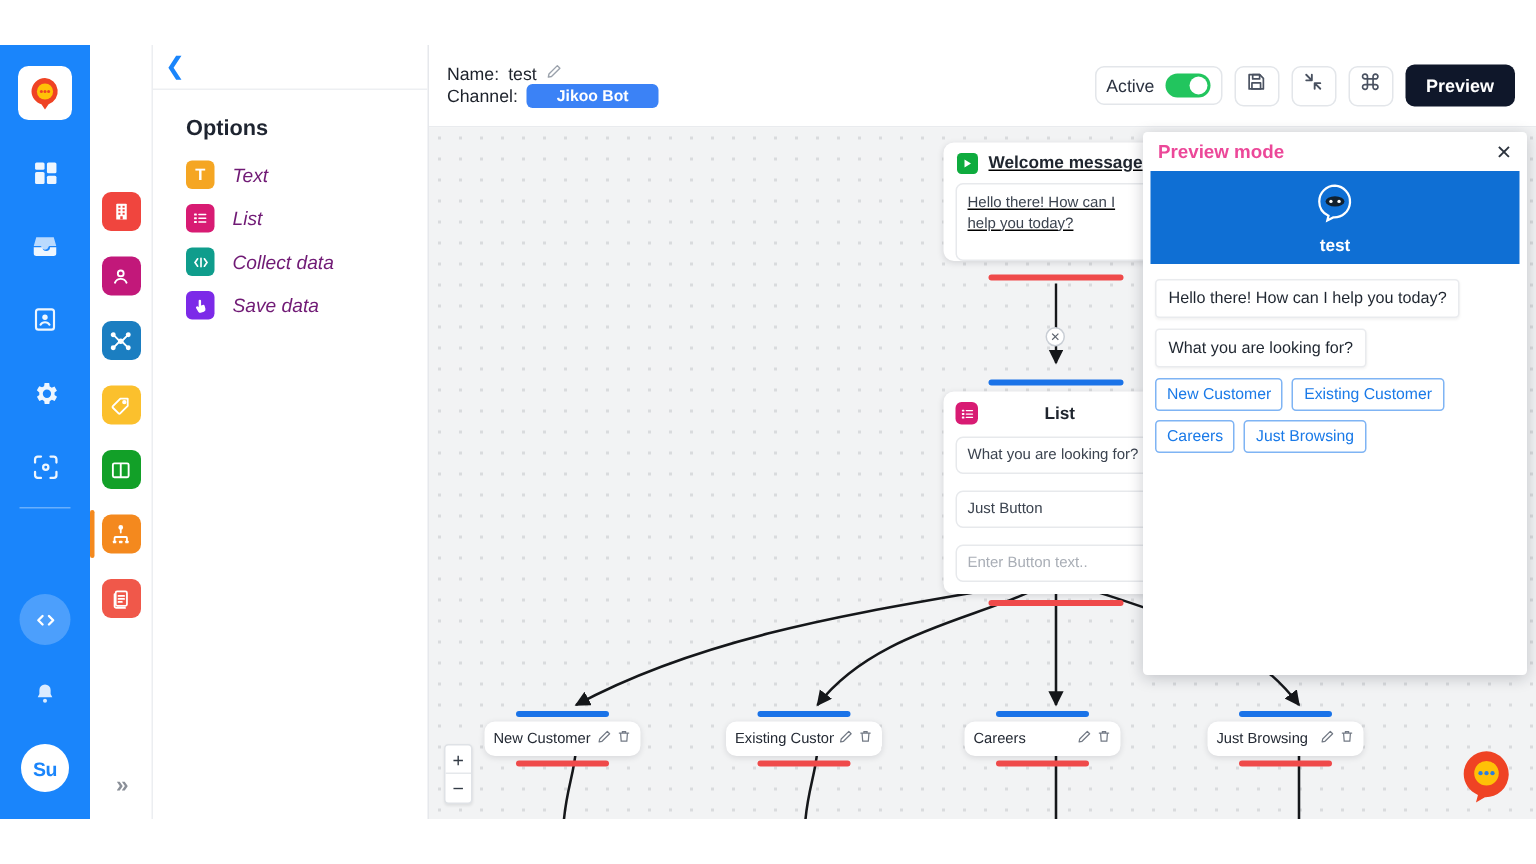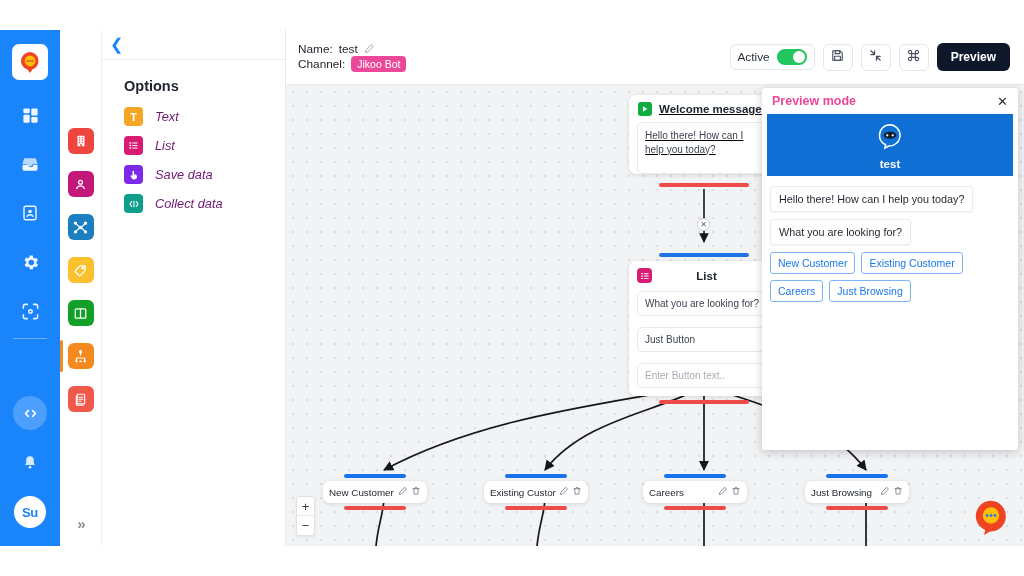--- a/index.html
+++ b/index.html
@@ -78,21 +78,21 @@
   
   .header {
     position: absolute; left: 286px; top: 30px; right: 0; height: 55px;
     background: #fff; border-bottom: 1px solid #e9ebee;
     display: flex; align-items: center; justify-content: space-between;
     padding: 0 14px 0 12px;
   }
   .hd-left { display: flex; flex-direction: column; gap: 0; }
   .hd-row { display: flex; align-items: center; gap: 6px; font-size: 11.8px; color: #1d222b; }
   .pencil { color: #9aa1ab; font-size: 10.5px; }
-  .chan-badge { background: #ec4899; color: #fff; font-size: 10.5px; font-weight: normal; border-radius: 4px; padding: 2px 6px; }
+  .chan-badge { background: #3b82f6; color: #fff; font-size: 10.5px; font-weight: bold; border-radius: 4px; padding: 2px 20px; }
   .hd-right { display: flex; align-items: center; gap: 8px; }
   .toggle-wrap {
     display: flex; align-items: center; gap: 7px;
     border: 1px solid #e3e6ea; border-radius: 6px; padding: 4px 7px; background:#fff;
   }
   .toggle-lbl { font-size: 11.8px; color: #2b3240; }
   .switch { width: 30px; height: 16px; border-radius: 9px; background: #22c55e; position: relative; }
   .knob { position: absolute; right: 2px; top: 2px; width: 12px; height: 12px; border-radius: 50%; background: #fff; }
   .icon-btn {
     width: 30px; height: 27px; border: 1px solid #e3e6ea; border-radius: 6px; background: #fff;
@@ -359,34 +359,34 @@
             <rect x="9" y="5.5" width="12" height="2" rx="1"></rect>
           <rect x="3" y="10.5" width="4" height="3" rx=".8"></rect>
             <rect x="9" y="11" width="12" height="2" rx="1"></rect>
           <rect x="3" y="16" width="4" height="3" rx=".8"></rect>
             <rect x="9" y="16.5" width="12" height="2" rx="1"></rect>
         </svg>
       </span>
       <span class="opt-lbl">List</span>
     </div>
     <div class="opt-item">
+      <span class="opt-ic" style="background:#0f9d8c">
+        <svg width="12" height="12" viewBox="0 0 24 24" fill="none" stroke="#fff" stroke-width="2.2" stroke-linecap="round">
+          <path d="M7.5 7l-3.5 5 3.5 5M16.5 7l3.5 5-3.5 5M12 6.5v11"></path>
+        </svg>
+      </span>
+      <span class="opt-lbl">Collect data</span>
+    </div>
+    <div class="opt-item">
       <span class="opt-ic" style="background:#7c2ae8">
         <svg width="12" height="12" viewBox="0 0 24 24" fill="#fff">
           <path d="M10.5 3.5a1.6 1.6 0 0 1 1.6 1.6v6.2l2.3-.7a2 2 0 0 1 2.5 1.4l1 3.6a3.4 3.4 0 0 1-2 4l-3.3 1.2a3.6 3.6 0 0 1-4.2-1.3L5.6 15a1.6 1.6 0 0 1 2.3-2.2l1 1V5.1a1.6 1.6 0 0 1 1.6-1.6z"></path>
         </svg>
       </span>
       <span class="opt-lbl">Save data</span>
-    </div>
-    <div class="opt-item">
-      <span class="opt-ic" style="background:#0f9d8c">
-        <svg width="12" height="12" viewBox="0 0 24 24" fill="none" stroke="#fff" stroke-width="2.2" stroke-linecap="round">
-          <path d="M7.5 7l-3.5 5 3.5 5M16.5 7l3.5 5-3.5 5M12 6.5v11"></path>
-        </svg>
-      </span>
-      <span class="opt-lbl">Collect data</span>
     </div>
   </div>
 
   <div class="header">
     <div class="hd-left">
       <div class="hd-row">
         <span>Name:</span>
         <span>test</span>
         <span class="pencil">
           <svg width="11" height="11" viewBox="0 0 24 24" fill="none" stroke="#9aa1ab" stroke-width="2" stroke-linecap="round" stroke-linejoin="round">

